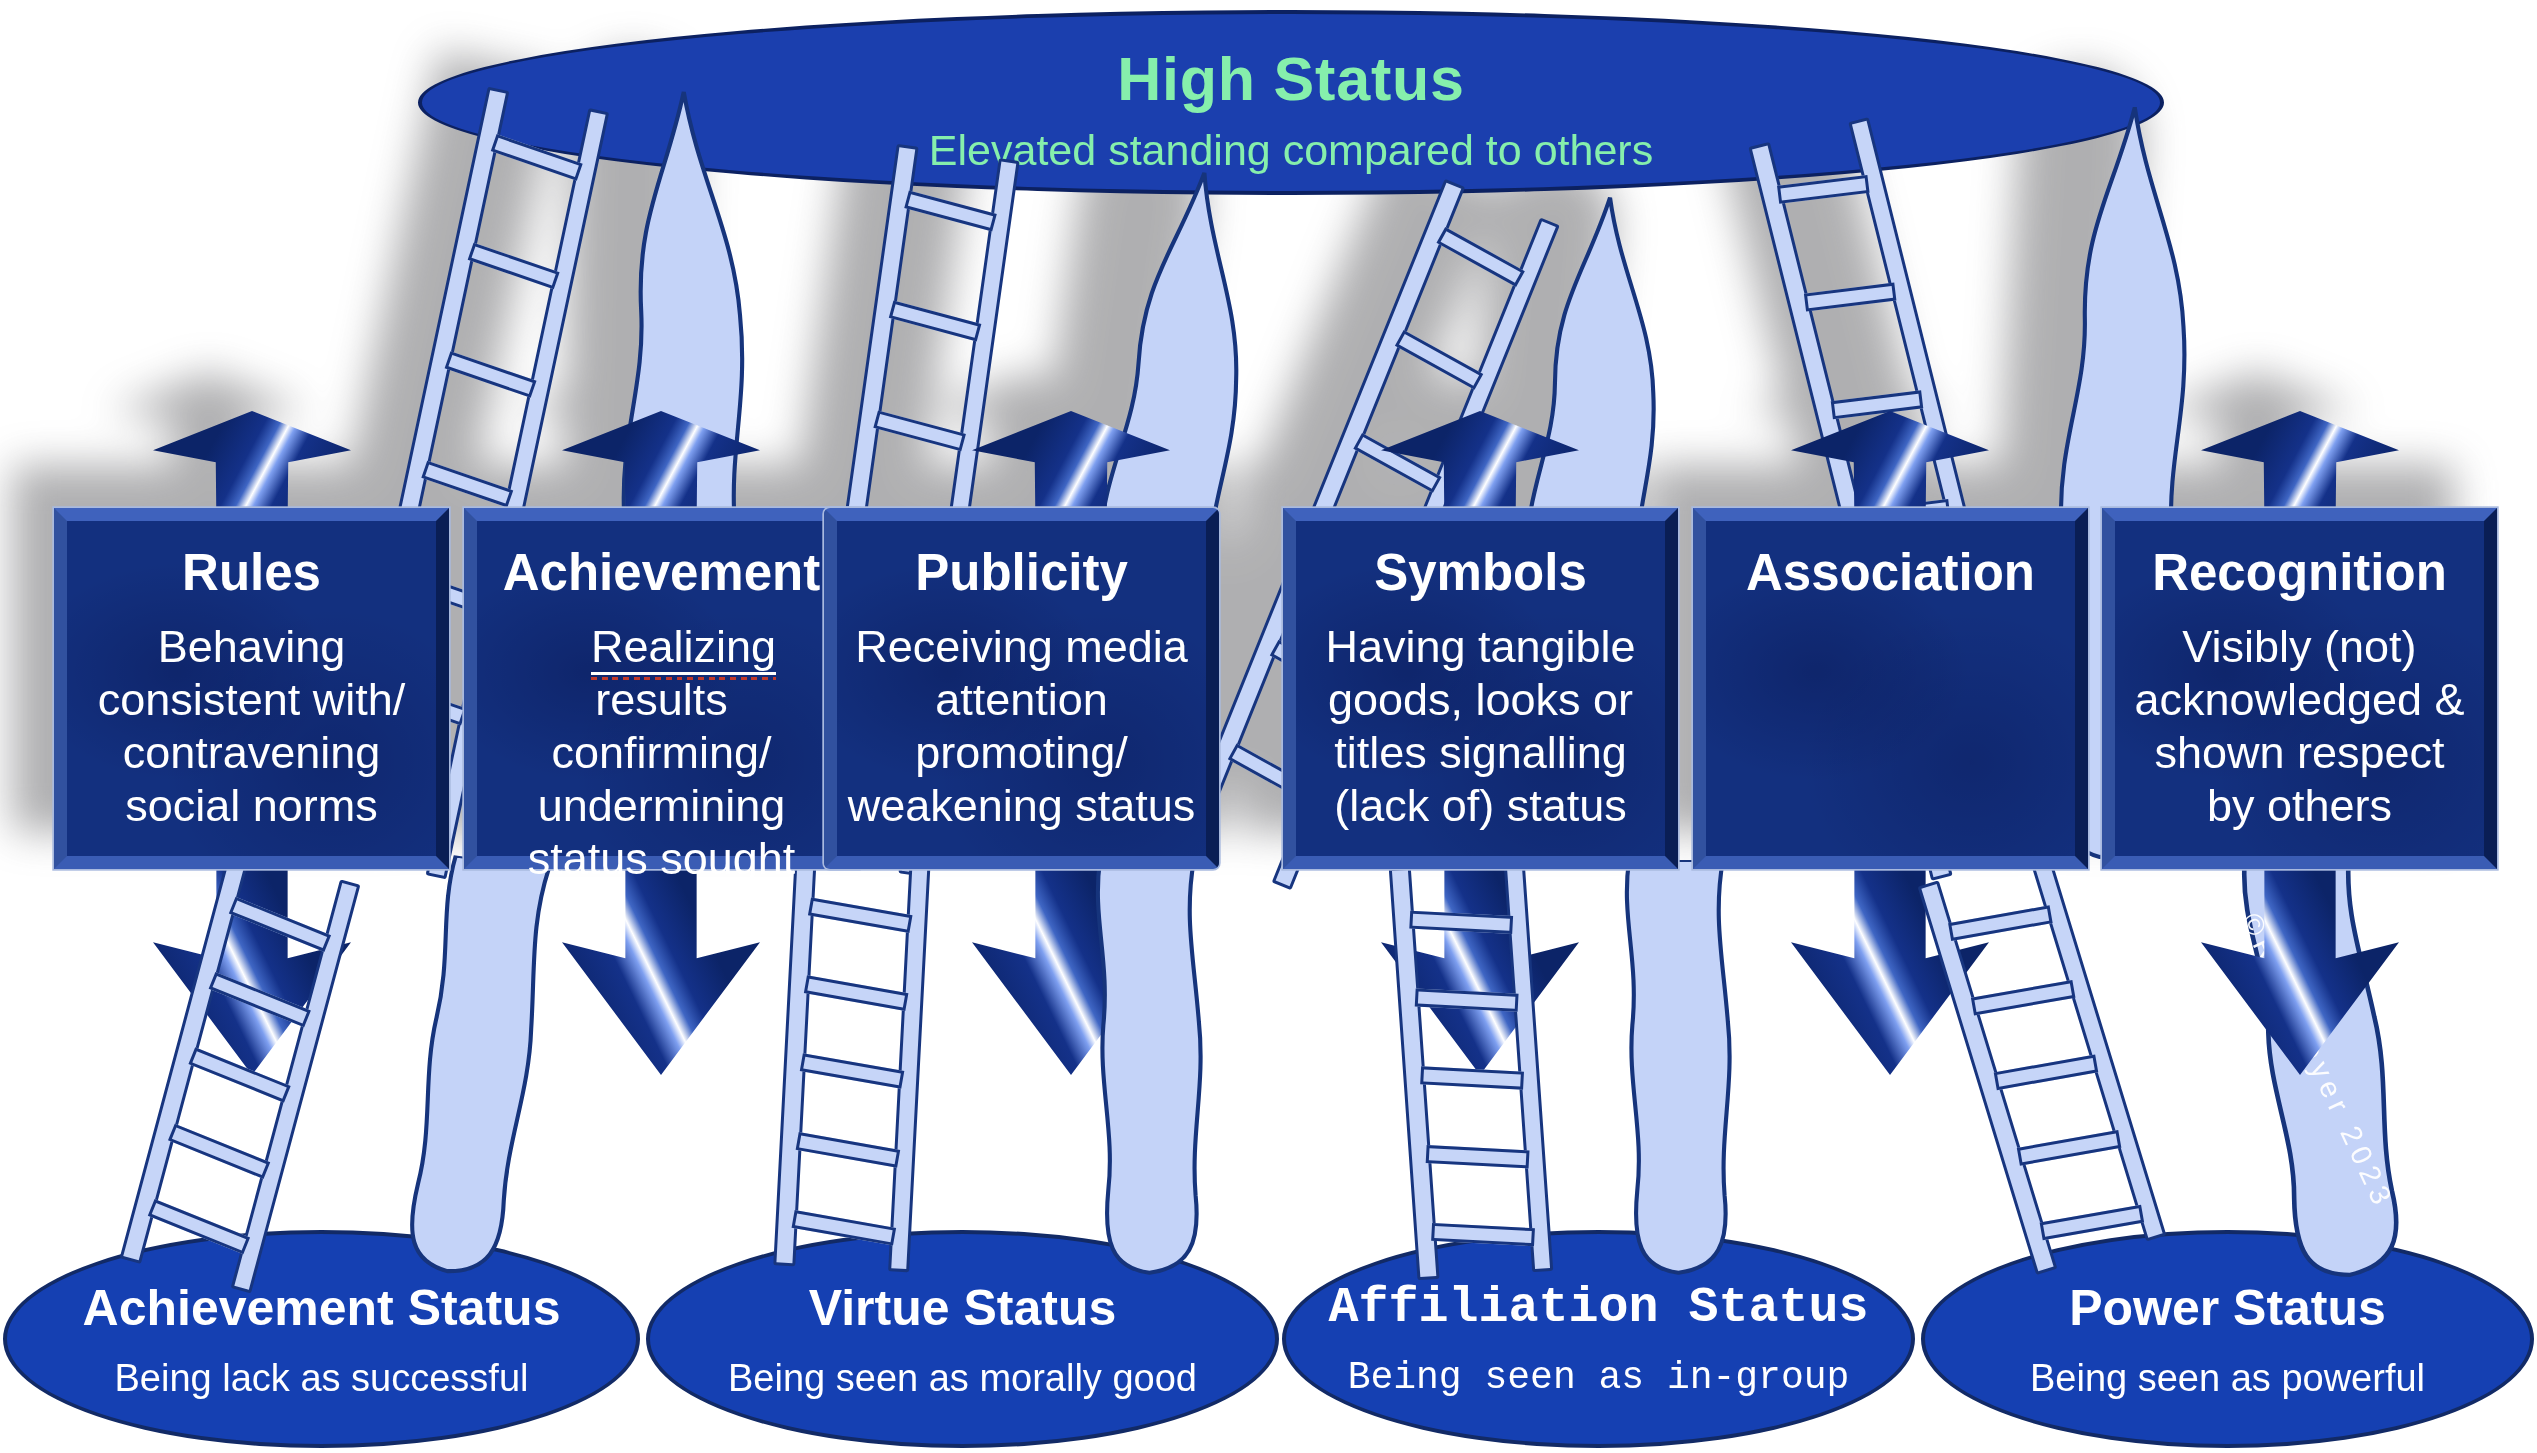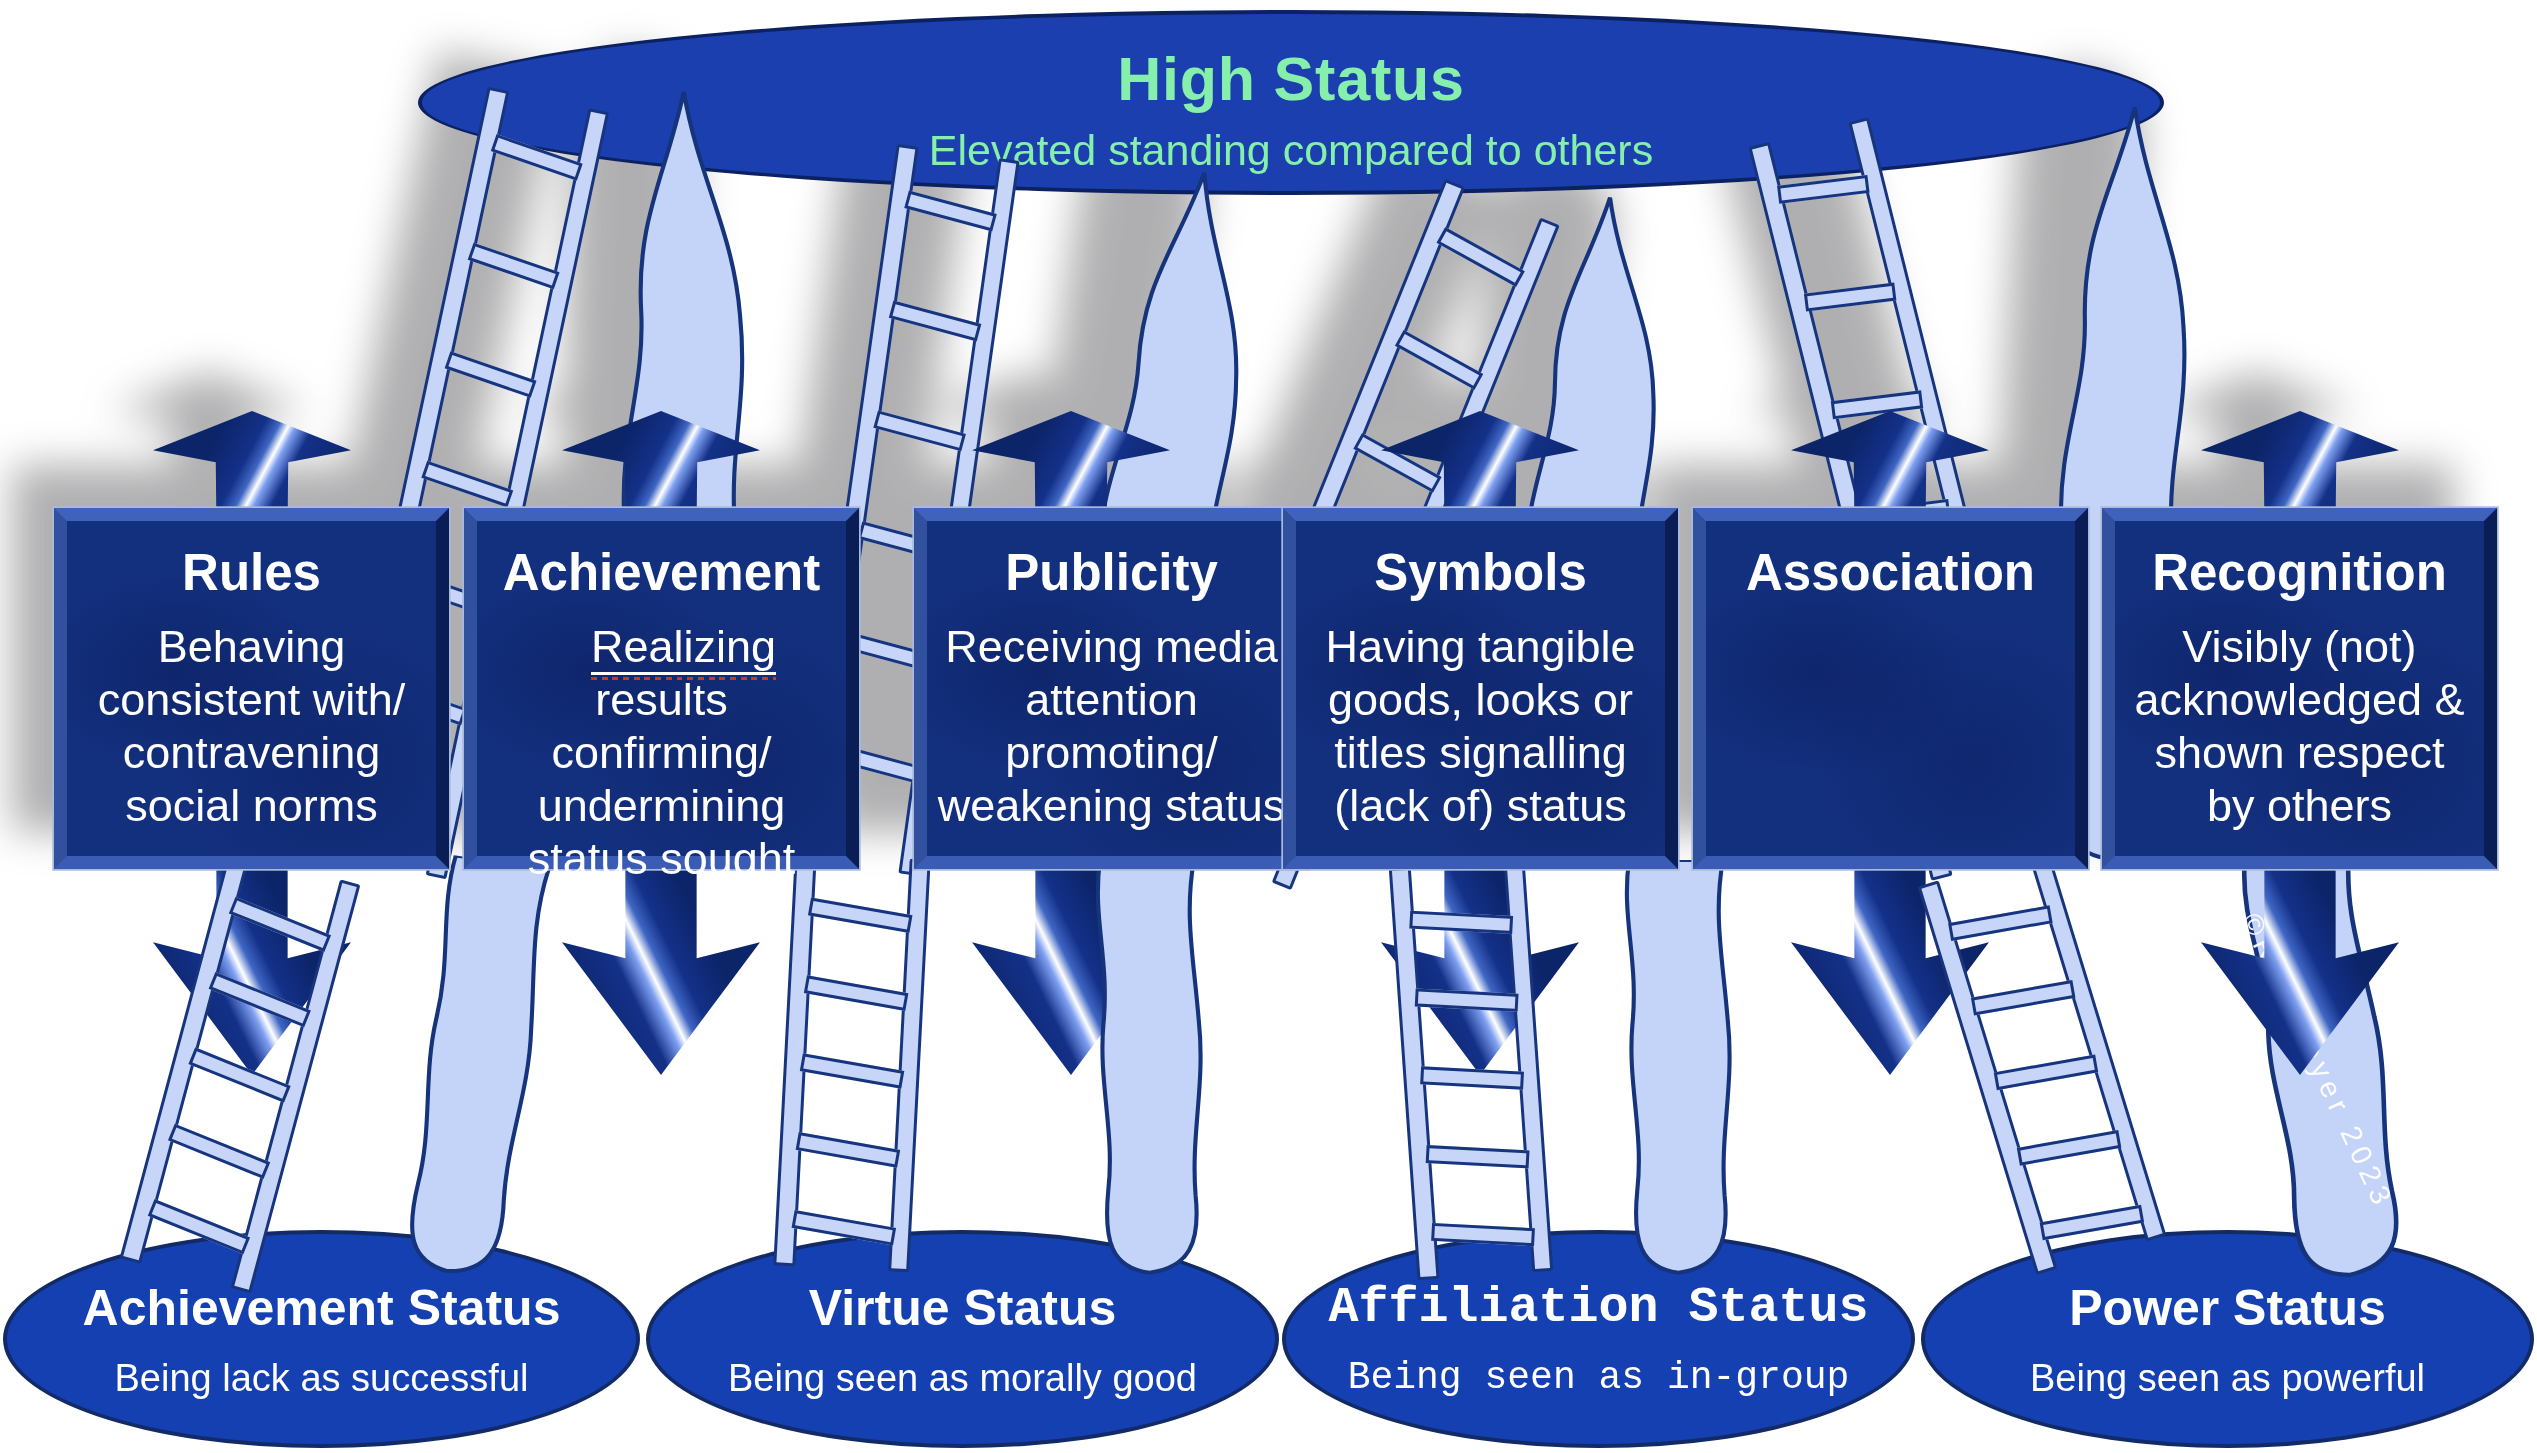--- a/index.html
+++ b/index.html
@@ -254,21 +254,21 @@
 contravening
 social norms</div>
 </div>
 <div class="factor-box" style="left:464px;">
   <h2>Achievement</h2>
   <div class="fbody"><span class="spell"><span class="uline">Realizing</span></span><span> results
 confirming/
 undermining
 status sought</span></div>
 </div>
-<div class="factor-box" style="left:914px;">
+<div class="factor-box" style="left:824px;border-radius:6px;">
   <h2>Publicity</h2>
   <div class="fbody">Receiving media
 attention
 promoting/
 weakening status</div>
 </div>
 <div class="factor-box" style="left:1283px;">
   <h2>Symbols</h2>
   <div class="fbody">Having tangible
 goods, looks or

